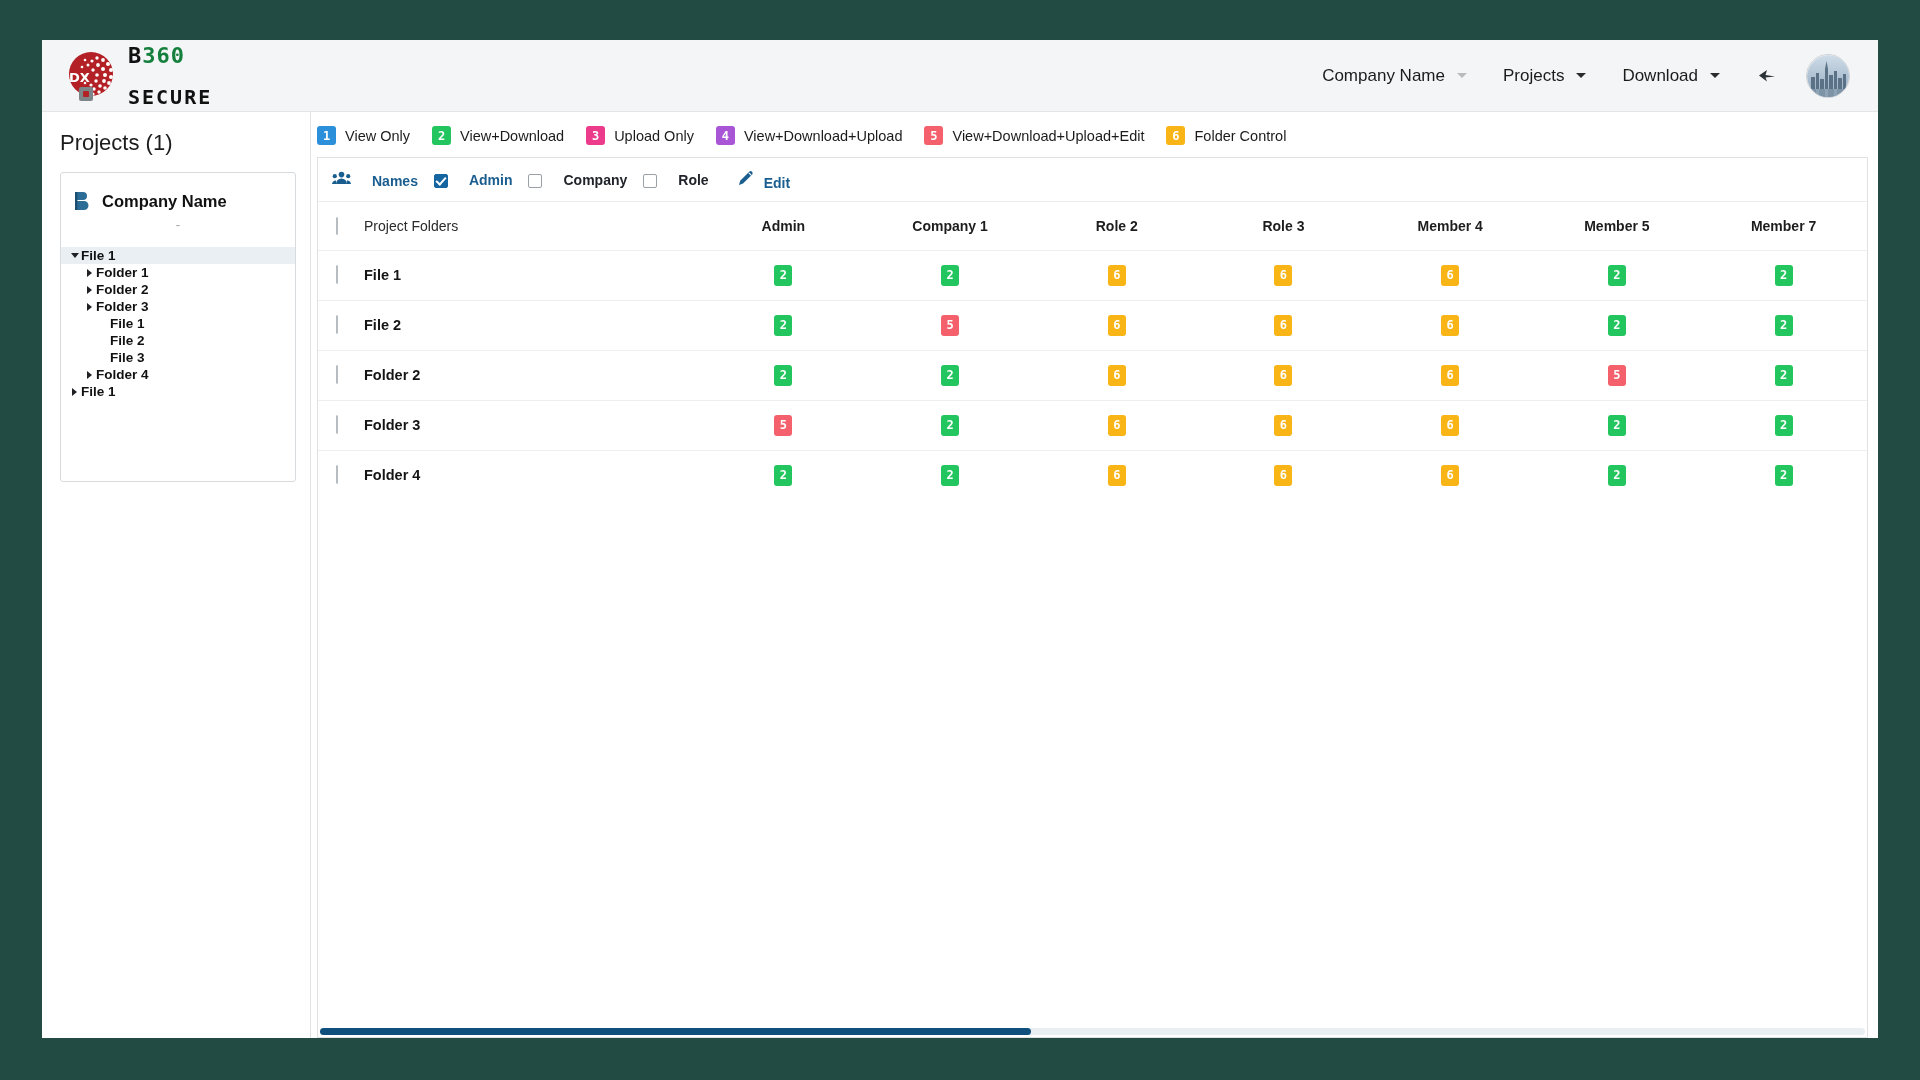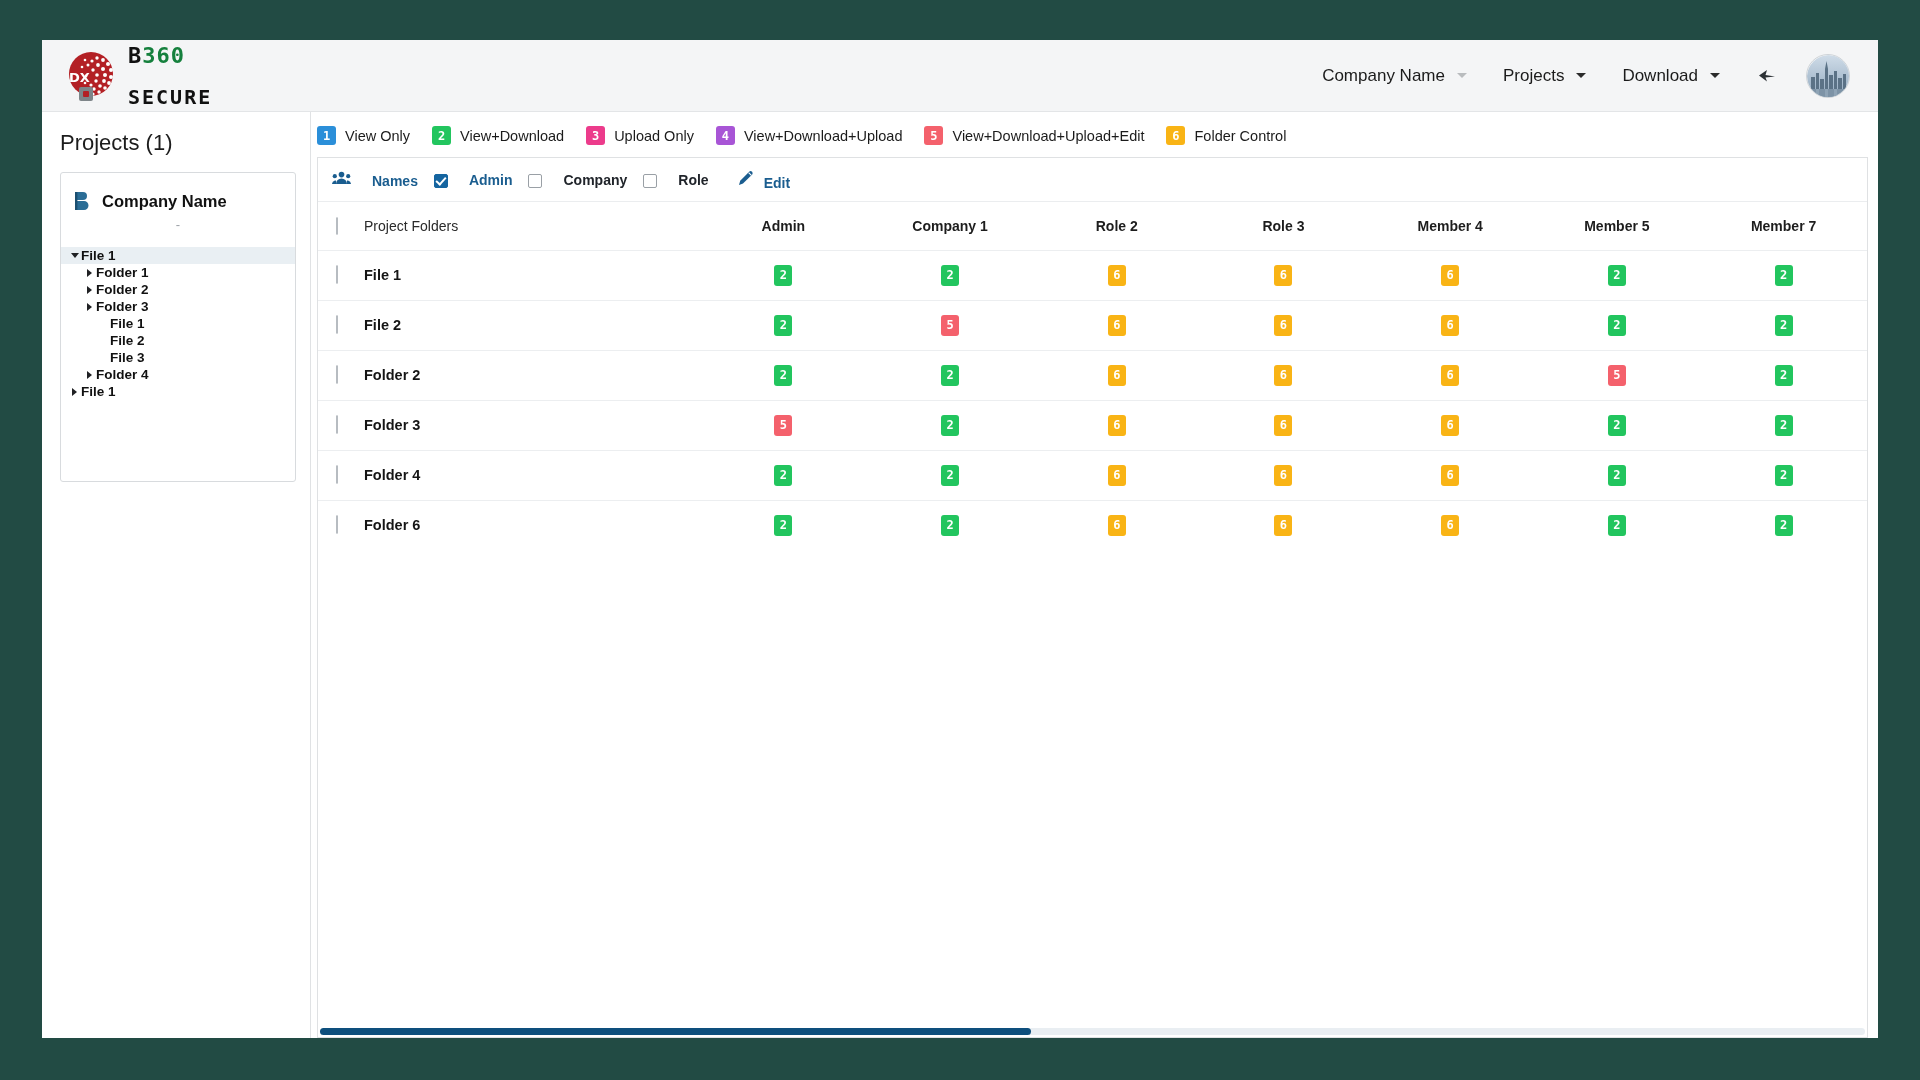--- a/index.html
+++ b/index.html
@@ -454,31 +454,20 @@
                   <td class="c-check"><span class="row-cbx"></span></td>
                   <td class="c-name">Folder 4</td>
                   <td class="c-m"><span class="badge" style="background: rgb(34, 197, 94);">2</span></td>
                   <td class="c-m"><span class="badge" style="background: rgb(34, 197, 94);">2</span></td>
                   <td class="c-m"><span class="badge" style="background: rgb(249, 180, 21);">6</span></td>
                   <td class="c-m"><span class="badge" style="background: rgb(249, 180, 21);">6</span></td>
                   <td class="c-m"><span class="badge" style="background: rgb(249, 180, 21);">6</span></td>
                   <td class="c-m"><span class="badge" style="background: rgb(34, 197, 94);">2</span></td>
                   <td class="c-m"><span class="badge" style="background: rgb(34, 197, 94);">2</span></td>
                 </tr>
-                <tr>
-                  <td class="c-check"><span class="row-cbx"></span></td>
-                  <td class="c-name">Folder 6</td>
-                  <td class="c-m"><span class="badge" style="background: rgb(34, 197, 94);">2</span></td>
-                  <td class="c-m"><span class="badge" style="background: rgb(34, 197, 94);">2</span></td>
-                  <td class="c-m"><span class="badge" style="background: rgb(249, 180, 21);">6</span></td>
-                  <td class="c-m"><span class="badge" style="background: rgb(249, 180, 21);">6</span></td>
-                  <td class="c-m"><span class="badge" style="background: rgb(249, 180, 21);">6</span></td>
-                  <td class="c-m"><span class="badge" style="background: rgb(34, 197, 94);">2</span></td>
-                  <td class="c-m"><span class="badge" style="background: rgb(34, 197, 94);">2</span></td>
-                </tr>
               </tbody>
           </table>
         </div>
 
         <div id="hscroll">
           <div id="hscroll-track">
             <div id="hscroll-thumb" style="width: 46%;"></div>
           </div>
         </div>
 

